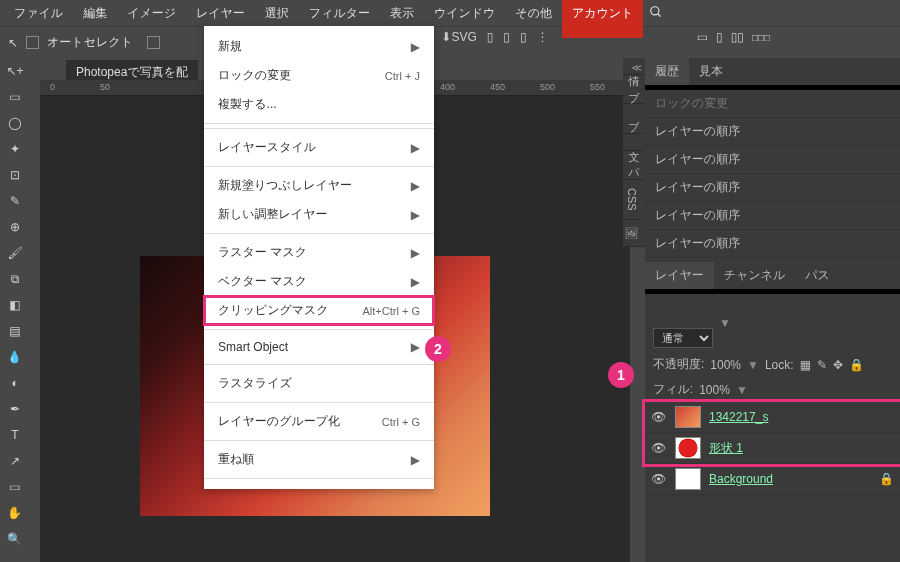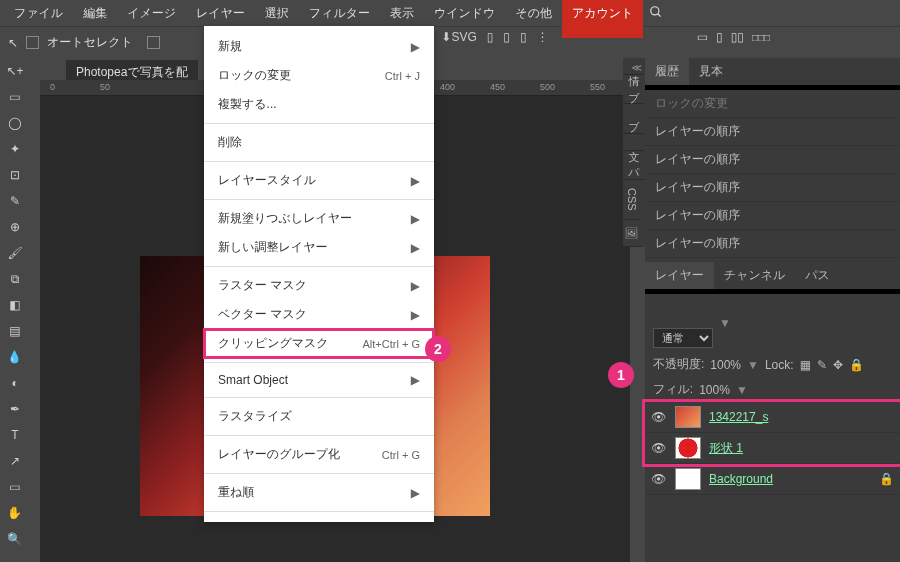--- a/index.html
+++ b/index.html
@@ -138,23 +138,20 @@
       <span class="arr">▶</span>
     </div>
     <div class="item">
       <span>ロックの変更</span>
       <span class="sc">Ctrl + J</span>
     </div>
     <div class="item">
       <span>複製する...</span>
     </div>
     <div class="sep"></div>
-    <div class="item">
-      <span>削除</span>
-    </div>
     <div class="sep"></div>
     <div class="item">
       <span>レイヤースタイル</span>
       <span class="arr">▶</span>
     </div>
     <div class="sep"></div>
     <div class="item">
       <span>新規塗りつぶしレイヤー</span>
       <span class="arr">▶</span>
     </div>

